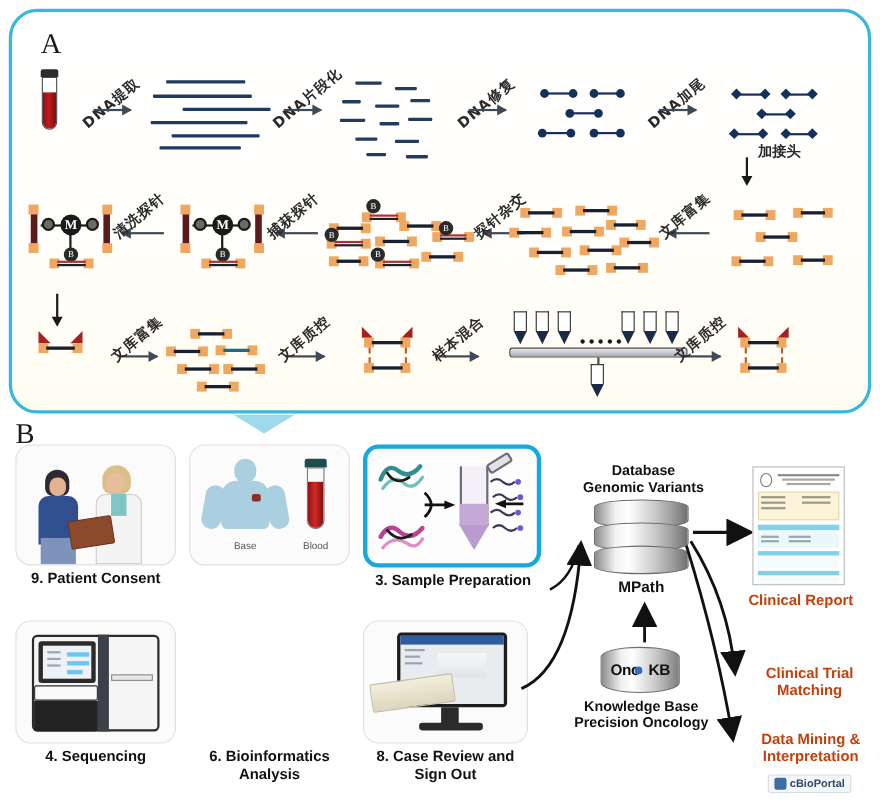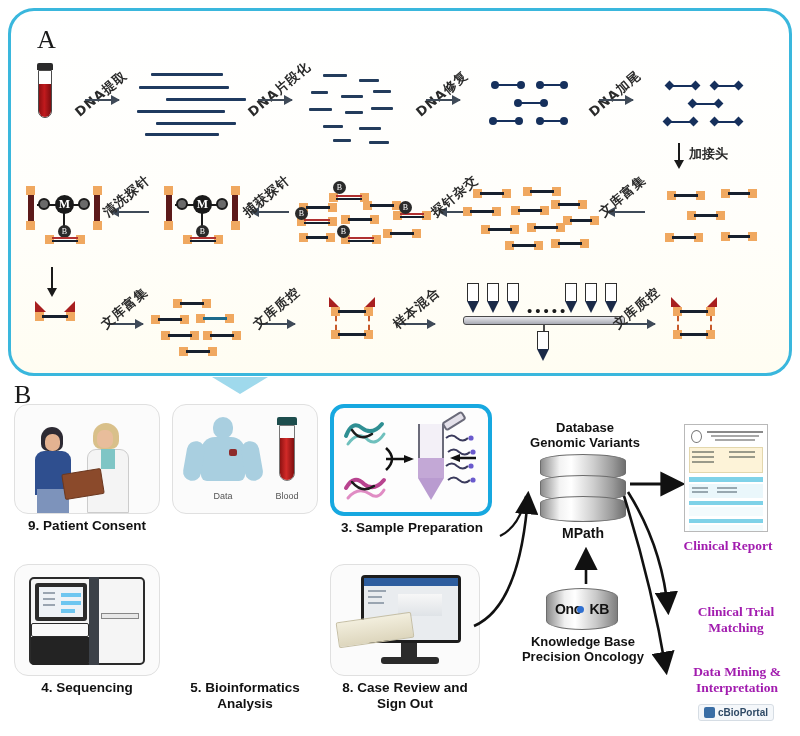--- a/index.html
+++ b/index.html
@@ -144,21 +144,21 @@
     border:1px solid #6d6d6d; border-radius:50%/26%; }
   .dbtxt { position:absolute; text-align:center; font-size:13px; font-weight:700; color:#111; line-height:15px; }
 
   .okb { position:absolute; width:72px; height:42px;
     background:linear-gradient(90deg,#8c8c8c,#efefef 25%,#ffffff 40%,#c9c9c9 70%,#7f7f7f);
     border:1px solid #6d6d6d; border-radius:50%/22%; }
   .okb .lbl { position:absolute; left:0; top:12px; width:100%; text-align:center;
     font-size:14px; font-weight:700; color:#111; letter-spacing:-.3px; }
   .okb .dotblue { position:absolute; width:7px; height:7px; border-radius:50%; background:#2f6fd0; left:30px; top:17px; }
 
-  .outlbl { position:absolute; font-size:13.5px; font-weight:700; color:#a21caf; line-height:16px;font-family:Liberation Serif, serif; }
+  .outlbl { position:absolute; font-size:13.5px; font-weight:700; color:#c2410c; line-height:16px; }
 
   .cbio { position:absolute; display:flex; align-items:center; gap:3px;
           background:#f4f7fa; border:1px solid #d6dde4; border-radius:3px; padding:2px 5px; }
   .cbio .sq { width:11px; height:11px; background:#3a6ea5; border-radius:2px; }
   .cbio .tx { font-size:10px; font-weight:700; color:#2f4a66; }
 
   
   .doc { position:absolute; background:#fff; border:1px solid #b9b9b9; }
   .docrow { position:absolute; left:4px; right:4px; }
 
@@ -247,21 +247,21 @@
       <div class="dmd" style="left:704px; top:89px;"></div>
     <div class="dmd" style="left:653px; top:107px;"></div>
       <div class="dotbar" style="left:660px; top:110px; width:22px;"></div>
       <div class="dmd" style="left:679px; top:107px;"></div>
     <div class="dmd" style="left:700px; top:107px;"></div>
       <div class="dotbar" style="left:707px; top:110px; width:20px;"></div>
       <div class="dmd" style="left:724px; top:107px;"></div>
   </div>
 
   <div class="arrow-d" style="left:667px; top:132px; height:18px;"></div>
-  <div class="cn-label-plain" style="left:678px; top:134px;">加接头</div>
+  <div class="cn-label-plain" style="left:678px; top:118px;">加接头</div>
 
   <div class="magnet" style="left:14px; top:172px; width:78px; height:62px;">
     <div class="vstrip" style="left:3px; top:8px; height:32px;"></div>
     <div class="ocube" style="left:1px; top:3px;"></div>
       <div class="ocube" style="left:1px; top:38px;"></div>
     <div class="vstrip" style="right:3px; top:8px; height:32px;"></div>
     <div class="ocube" style="right:1px; top:3px;"></div>
       <div class="ocube" style="right:1px; top:38px;"></div>
     <div class="mag-bar" style="left:12px; top:21px; width:52px; height:2px;"></div>
     <div class="mag-s" style="left:13px; top:15px;"></div>
@@ -602,21 +602,21 @@
     <div class="silho" style="left:40px; top:12px; width:20px; height:22px; border-radius:10px;"></div>
     <div class="silho" style="left:28px; top:32px; width:44px; height:44px; border-radius:14px 14px 6px 6px;"></div>
     <div class="silho" style="left:12px; top:36px; width:18px; height:40px; border-radius:9px; transform:rotate(10deg);"></div>
     <div class="silho" style="left:70px; top:36px; width:18px; height:40px; border-radius:9px; transform:rotate(-10deg);"></div>
     <div style="position:absolute; left:56px; top:44px; width:8px; height:7px; background:#8e2b2b; border-radius:2px;"></div>
 
     <div style="position:absolute; left:104px; top:12px; width:20px; height:8px; background:#1d4d4d; border-radius:2px 2px 0 0;"></div>
     <div style="position:absolute; left:106px; top:20px; width:16px; height:56px; border:1.5px solid #777; border-radius:0 0 8px 8px; background:#fafafa; overflow:hidden;">
       <div style="position:absolute; left:0; bottom:0; width:100%; height:78%; background:linear-gradient(90deg,#8f1212,#d22a28 45%,#7e0f0f);"></div>
     </div>
-    <div class="mini" style="position:absolute; left:24px; top:86px; width:52px; text-align:center;">Data</div>
+    <div class="mini" style="position:absolute; left:24px; top:86px; width:52px; text-align:center;">Base</div>
     <div class="mini" style="position:absolute; left:90px; top:86px; width:48px; text-align:center;">Blood</div>
   </div>
 
   <div class="bcard hl" style="left:330px; top:28px; width:162px; height:112px;">
 
     <svg width="46" height="36" style="position:absolute; left:8px; top:8px;">
       <path d="M4 20 Q10 4 20 12 Q30 20 40 8" stroke="#2f8f93" stroke-width="4" fill="none" stroke-linecap="round"></path>
       <path d="M6 28 Q16 14 26 24 Q34 30 42 18" stroke="#6fc0bd" stroke-width="3" fill="none" stroke-linecap="round"></path>
       <path d="M10 14 Q18 26 30 18" stroke="#1c1c1c" stroke-width="2.5" fill="none" stroke-linecap="round"></path>
     </svg>
@@ -672,21 +672,21 @@
         <div style="position:absolute; left:4px; top:11px; width:12px; height:2px; background:#9aa5b1;"></div>
         <div style="position:absolute; left:4px; top:17px; width:12px; height:2px; background:#9aa5b1;"></div>
       </div>
     </div>
     <div style="position:absolute; left:16px; top:58px; width:58px; height:14px; background:#fafafa; border:1.5px solid #2b2b2b; border-radius:2px;"></div>
     <div style="position:absolute; left:16px; top:72px; width:58px; height:28px; background:#232323; border-radius:0 0 3px 3px;"></div>
     <div style="position:absolute; left:86px; top:48px; width:38px; height:6px; background:#e8e8e8; border:1px solid #888;"></div>
   </div>
   <div class="bcap" style="left:6px; top:304px; width:162px;">4. Sequencing</div>
 
-  <div class="bcap" style="left:164px; top:304px; width:162px;">5. Bioinformatics Analysis</div>
+  <div class="bcap" style="left:164px; top:304px; width:162px;">6. Bioinformatics Analysis</div>
 
   <div class="bcard" style="left:330px; top:188px; width:150px; height:112px;">
     <div style="position:absolute; left:30px; top:10px; width:100px; height:68px; background:#1d1d1d; border-radius:4px;">
       <div style="position:absolute; left:3px; top:3px; right:3px; bottom:3px; background:#e9ecef;">
         <div style="position:absolute; left:0; top:0; right:0; height:8px; background:#2d5d9e;"></div>
         <div style="position:absolute; left:4px; top:12px; width:18px; height:2px; background:#9aa5b1;"></div>
         <div style="position:absolute; left:4px; top:18px; width:14px; height:2px; background:#9aa5b1;"></div>
         <div style="position:absolute; left:4px; top:24px; width:16px; height:2px; background:#9aa5b1;"></div>
         <div style="position:absolute; left:34px; top:16px; width:44px; height:22px; background:linear-gradient(180deg,#f7f7f7,#dfe3e7);"></div>
       </div>

